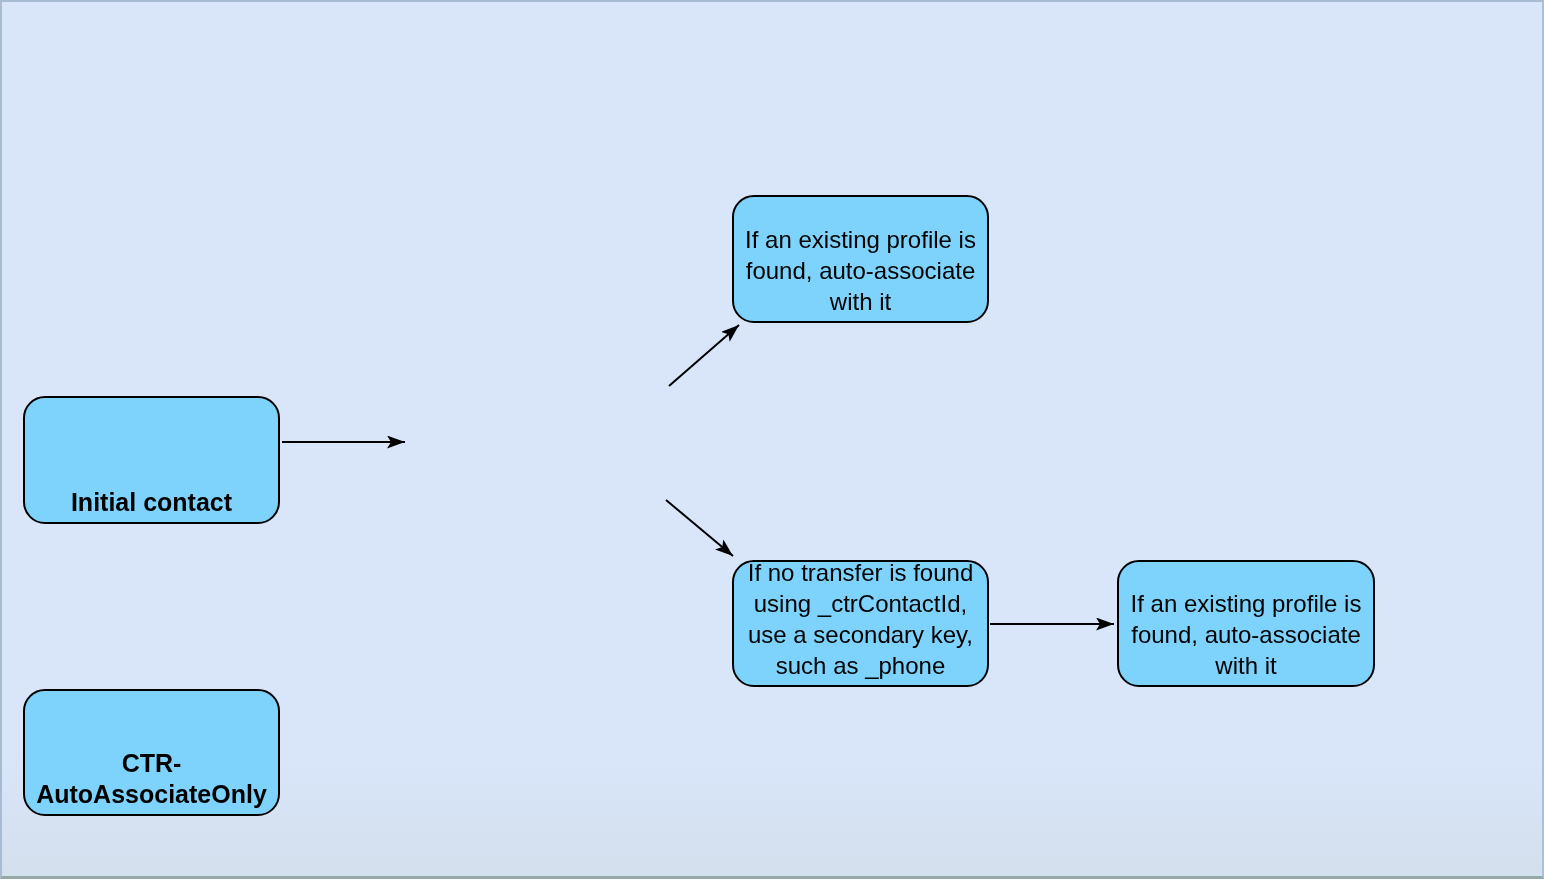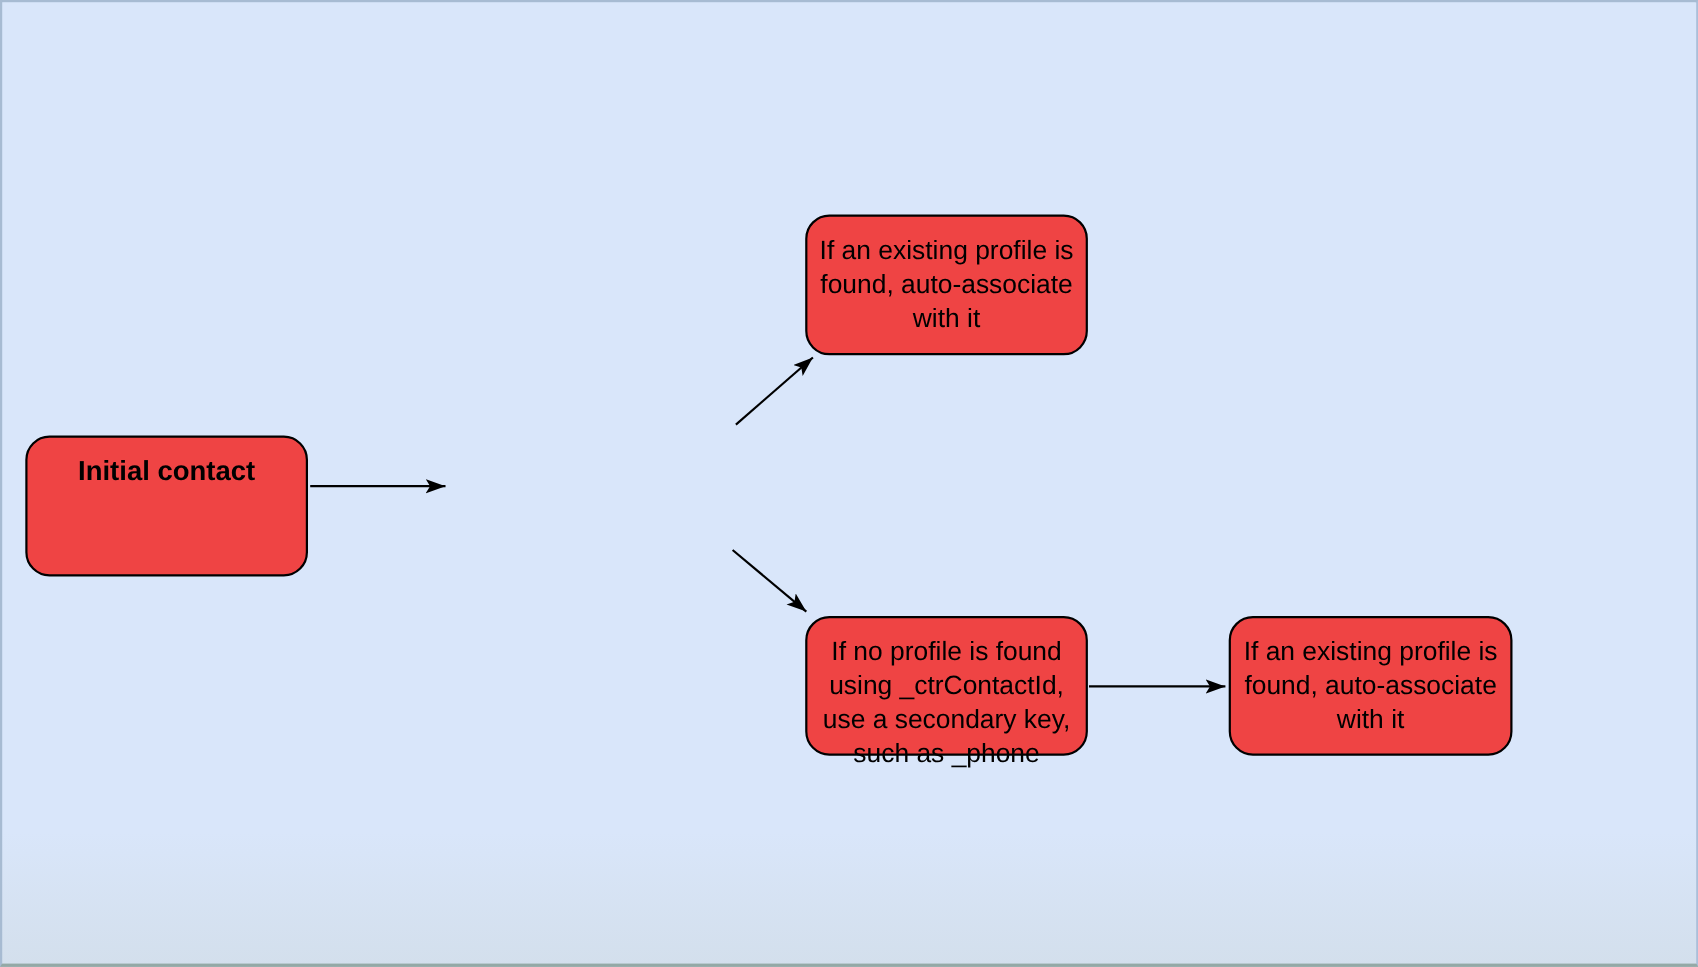--- a/index.html
+++ b/index.html
@@ -18,31 +18,31 @@
     inset: 0;
   }
   svg.arrows {
     position: absolute;
     left: 0; top: 0;
     width: 1544px; height: 879px;
     pointer-events: none;
   }
   .node {
     position: absolute;
-    background: #ef4444;
+    background: #7dd3fc;
     border: 2px solid #000000;
     border-radius: 22px;
     display: flex;
-    align-items: flex-start;
+    align-items: flex-end;
     justify-content: center;
     text-align: center;
     color: #000000;
     font-size: 24px;
     line-height: 31px;
-    padding: 15px 6px;
+    padding: 4px 6px;
   }
   .node .label { white-space: pre-line; }
   .node.bold { font-weight: bold; font-size: 25px; }
 </style>
 </head>
 <body>
 
 <div class="canvas">
 
   <svg class="arrows" viewBox="0 0 1544 879" xmlns="http://www.w3.org/2000/svg">
@@ -62,26 +62,30 @@
   </div>
 
 
   <div class="node" style="left:730px; top:193px; width:257px; height:128px;">
     <span class="label">If an existing profile is
 found, auto-associate
 with it</span>
   </div>
 
   <div class="node" style="left:730px; top:558px; width:257px; height:127px;">
-    <span class="label">If no profile is found
+    <span class="label">If no transfer is found
 using _ctrContactId,
 use a secondary key,
 such as _phone</span>
   </div>
 
   <div class="node" style="left:1115px; top:558px; width:258px; height:127px;">
     <span class="label">If an existing profile is
 found, auto-associate
 with it</span>
   </div>
 
+  <div class="node bold" style="left:21px; top:687px; width:257px; height:127px;">
+    <span class="label">CTR-
+AutoAssociateOnly</span>
+  </div>
 
 </div>
 
 </body></html>

